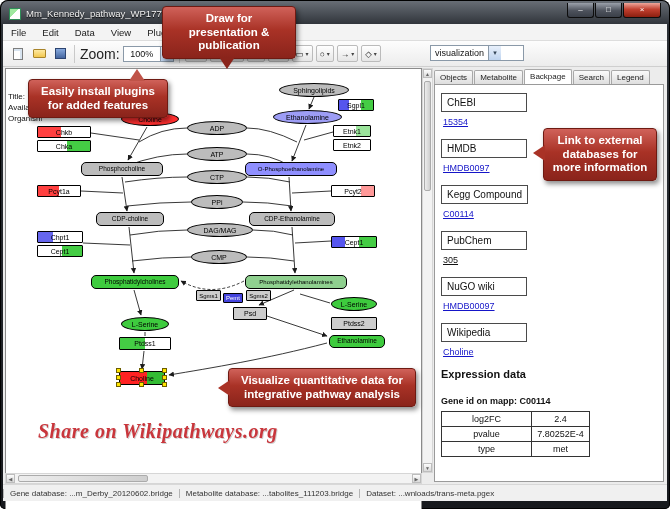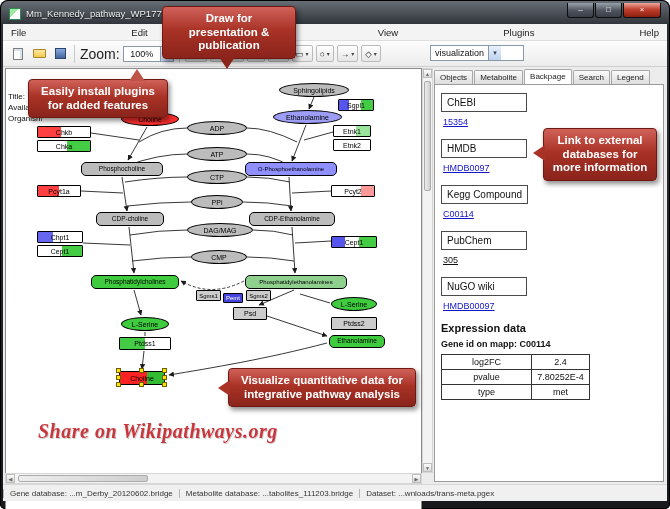--- a/index.html
+++ b/index.html
@@ -10,21 +10,21 @@
   
   .titlebar { position:absolute; left:3px; top:3px; width:664px; height:21px; display:flex; align-items:center; padding:0 6px; }
   .win-icon { width:12px; height:12px; border:1px solid #2e8b57; background:linear-gradient(135deg,#9fe89f 0 45%,#ffffff 45%); margin-right:5px; flex:0 0 auto; }
   .title-text { color:#f2f2f2; font-size:9.5px; white-space:nowrap; overflow:hidden; max-width:430px; text-shadow:0 1px 1px #000; }
   .win-btns { position:absolute; right:6px; top:0; display:flex; }
   .win-btn { width:27px; height:15px; border:1px solid #0d0d0d; border-top:none; border-radius:0 0 3px 3px; margin-left:1px;
              background:linear-gradient(#9aa0aa,#4d525c 55%,#3a3f48); color:#fff; font-size:8px; line-height:14px; text-align:center; }
   .win-btn.close { width:38px; background:linear-gradient(#efa79b,#c2402f 45%,#8c1f10); }
 
   
-  .menubar { position:absolute; left:3px; top:24px; width:664px; height:17px; background:#f3f3f3; border-bottom:1px solid #dddddd; display:flex; align-items:center;justify-content:space-between; }
+  .menubar { position:absolute; left:3px; top:24px; width:664px; height:17px; background:#f3f3f3; border-bottom:1px solid #dddddd; display:flex; align-items:center; }
   .menu-item { font-size:9.5px; color:#222; padding:2px 8px; }
   .toolbar { position:absolute; left:3px; top:41px; width:664px; height:26px; background:linear-gradient(#fdfdfd,#ececec); border-bottom:1px solid #cfcfcf; display:flex; align-items:center; padding:0 6px; }
   .tb-group { display:flex; align-items:center; gap:3px; }
   .tb-icon { width:18px; height:18px; display:flex; align-items:center; justify-content:center; border:1px solid transparent; border-radius:2px; }
   .mini { display:block; }
   .mini.page   { width:10px; height:12px; background:#fff; border:1px solid #7d7d7d; box-shadow:inset -2px 2px 0 #d8e4f0; }
   .mini.folder { width:13px; height:9px;  background:linear-gradient(#fde9a2,#f3c84f); border:1px solid #a8842a; border-radius:1px; }
   .mini.floppy { width:11px; height:11px; background:linear-gradient(#86a9dd,#44659f); border:1px solid #2c4470; }
   .tb-sep { width:1px; height:18px; background:#c9c9c9; margin:0 5px; }
   .zoom-label { font-size:14px; color:#222; margin-right:3px; }
@@ -54,21 +54,21 @@
   
   .sidebar-tabs { position:absolute; left:434px; top:69px; width:232px; height:15px; display:flex; align-items:flex-end; }
   .tab { font-size:8px; padding:2px 5px 2px; background:linear-gradient(#fafafa,#dedede); border:1px solid #a8a8a8; border-bottom:none; border-radius:2px 2px 0 0; margin-right:1px; color:#222; }
   .tab.active { background:#fff; position:relative; z-index:3; padding-bottom:3px; }
   .sidebar-content { position:absolute; left:434px; top:84px; width:230px; height:398px; background:#fff; border:1px solid #9a9a9a; padding:7px 6px; overflow:hidden; }
   .section { margin-bottom:2px; }
   .section-header { display:inline-block; min-width:86px; border:1px solid #4a4a4a; background:#fff; font-size:10px; color:#111; padding:3px 5px; }
   .section-value { font-size:9px; margin:5px 0 11px 2px; }
   .link { color:#1515c8; text-decoration:underline; cursor:pointer; }
   .plain { color:#111;text-decoration:underline; }
-  .expression-title { font-size:11px; font-weight:bold; color:#111; margin:6px 0 5px; }
+  .expression-title { font-size:11px; font-weight:bold; color:#111; margin:6px 0 16px; }
   .geneid { font-size:9px; font-weight:bold; color:#111; margin:0 0 5px; }
   table.expr { border-collapse:collapse; font-size:9px; color:#111; }
   table.expr td { border:1px solid #333; padding:2px 4px; text-align:center; height:13px; }
   td.c1 { width:90px; } td.c2 { width:58px; }
 
   
   .statusbar { position:absolute; left:3px; top:484px; width:664px; height:17px; background:#f0f0f0; display:flex; align-items:center; overflow:hidden; border-top:1px solid #d8d8d8; }
   .status-seg { border-left:1px solid #b5b5b5; padding:0 6px; font-size:8px; color:#333; white-space:nowrap; overflow:hidden; }
 
   
@@ -278,20 +278,21 @@
       <div class="tab">Legend</div>
     </div>
 
   <div class="sidebar-content">
     <div>
         <div class="section"><div class="section-header">ChEBI</div><div class="section-value"><span class="link">15354</span></div></div>
         <div class="section"><div class="section-header">HMDB</div><div class="section-value"><span class="link">HMDB0097</span></div></div>
         <div class="section"><div class="section-header">Kegg Compound</div><div class="section-value"><span class="link">C00114</span></div></div>
         <div class="section"><div class="section-header">PubChem</div><div class="section-value"><span class="plain">305</span></div></div>
         <div class="section"><div class="section-header">NuGO wiki</div><div class="section-value"><span class="link">HMDB00097</span></div></div>
+        <div class="section"><div class="section-header">Wikipedia</div><div class="section-value"><span class="link">Choline</span></div></div>
       </div>
     <div class="expression-title">Expression data</div>
     <div class="geneid">Gene id on mapp: C00114</div>
     <table class="expr">
         <tbody>
           <tr>
             <td class="c1">log2FC</td>
             <td class="c2">2.4</td>
           </tr>
           <tr>

